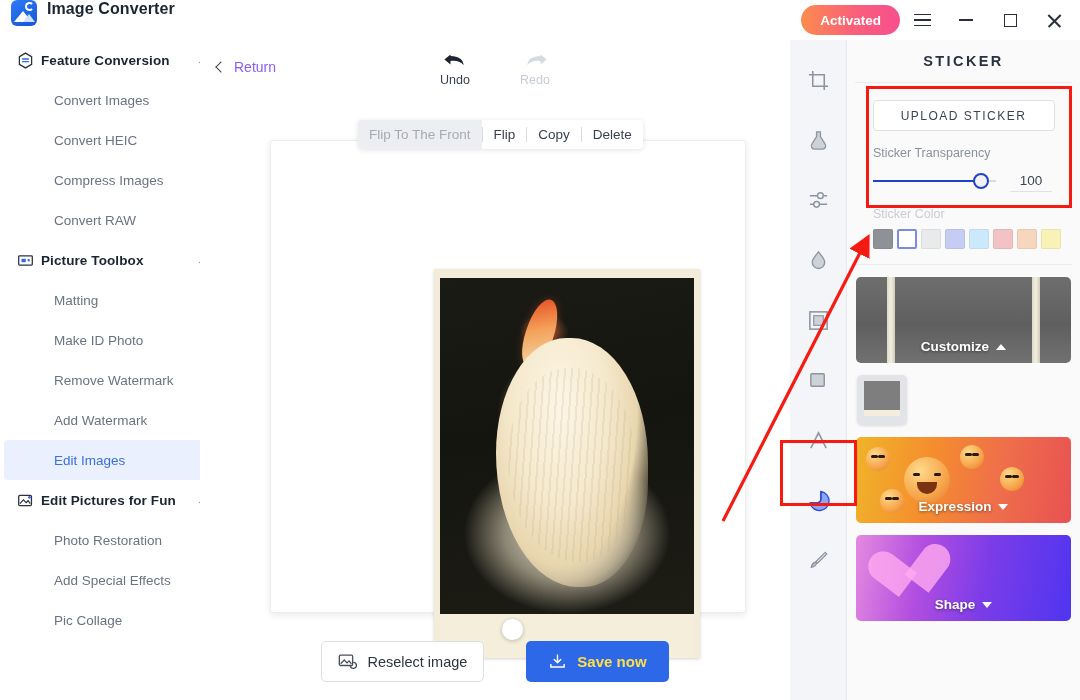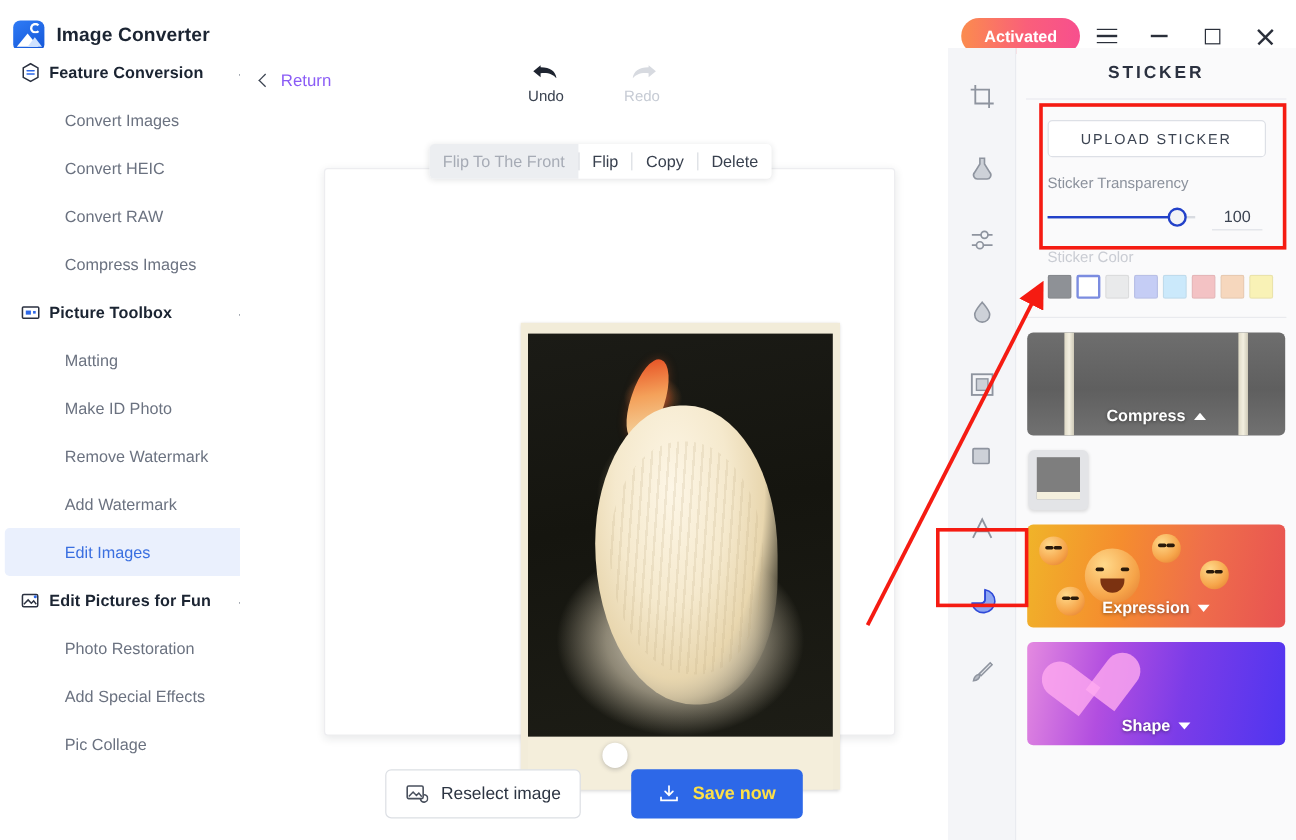--- a/index.html
+++ b/index.html
@@ -6,22 +6,22 @@
   html, body {
     width: 1080px; height: 700px;
     font-family: "Liberation Sans", sans-serif;
     background: #ffffff;
     overflow: hidden;
   }
   .app { position: relative; width: 1080px; height: 700px; background: #fff; }
 
   
   .titlebar {
-    position: absolute; left: 0; top: 10px; width: 1080px; height: 40px;
-    background: #ffffff; display: flex; align-items: center;
+    position: absolute; left: 0; top: 0; width: 1080px; height: 40px;
+    background: #ffffff; display: flex; 
   }
   .logo-box {
     width: 26px; height: 26px; margin-left: 11px; border-radius: 6px;
     background: linear-gradient(150deg, #2f7bf6 0%, #1355d6 100%);
     position: relative; overflow: hidden; flex: none;
   }
   .logo-box .mtn {
     position: absolute; left: 3px; bottom: 4px;
     width: 0; height: 0;
     border-left: 9px solid transparent; border-right: 9px solid transparent;
@@ -341,22 +341,22 @@
         <svg class="hexi" viewBox="0 0 20 20">
             <path d="M10 1.3 17.2 5.4v9.2L10 18.7 2.8 14.6V5.4Z" fill="none" stroke="#2b3140" stroke-width="1.5"></path>
             <path d="M6.6 8.2h6.8M6.6 11.4h6.8" stroke="#2d68e8" stroke-width="1.6" stroke-linecap="round"></path>
           </svg>
       </span>
       <span class="glabel">Feature Conversion</span>
       <span class="caret"></span>
     </div>
     <div class="side-item">Convert Images</div>
     <div class="side-item">Convert HEIC</div>
+    <div class="side-item">Compress Images</div>
     <div class="side-item">Convert RAW</div>
-    <div class="side-item">Compress Images</div>
 
     <div class="side-group">
       <span class="gicon">
         <svg class="hexi" viewBox="0 0 20 20">
             <rect x="2" y="4.5" width="16" height="11" rx="1" fill="none" stroke="#2b3140" stroke-width="1.5"></rect>
             <rect x="5.3" y="8" width="5" height="4" fill="#2d68e8"></rect>
             <rect x="12.4" y="8.4" width="2.6" height="2.6" fill="#2d68e8"></rect>
           </svg>
       </span>
       <span class="glabel">Picture Toolbox</span>
@@ -525,21 +525,21 @@
       <div class="sw" id="sw5" style="background: rgb(243, 194, 196);"></div>
       <div class="sw" id="sw6" style="background: rgb(246, 215, 189);"></div>
       <div class="sw" id="sw7" style="background: rgb(249, 242, 182);"></div>
     </div>
 
     <div class="rdiv" style="margin-top:15px"></div>
 
     <div class="cards">
       <div class="card card-customize">
         <div class="cap">
-          <span>Compress</span>
+          <span>Customize</span>
           <span class="tri-up"></span>
         </div>
       </div>
 
       <div class="thumb-polaroid">
         <div class="in"></div>
       </div>
 
       <div class="card card-expression">
         <div class="emo big" style="left:48px;top:20px">

